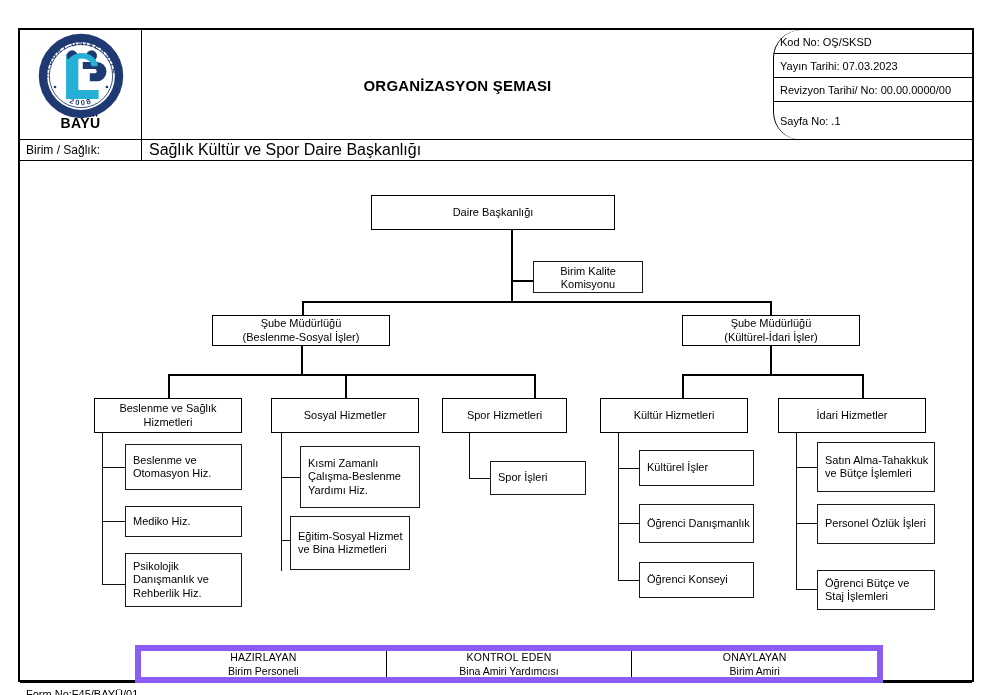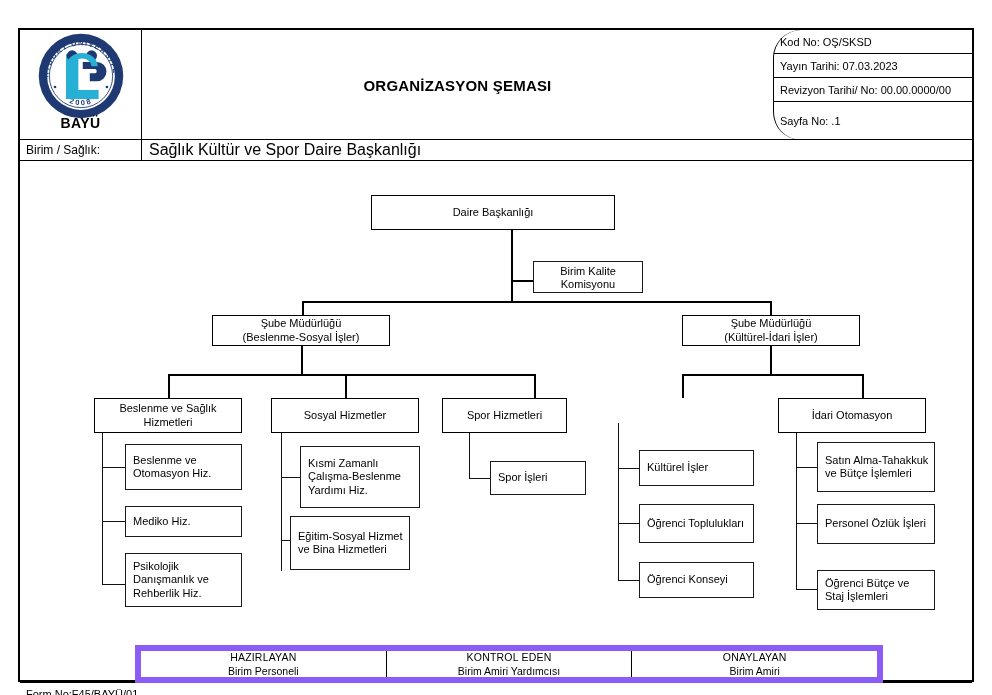--- a/index.html
+++ b/index.html
@@ -292,23 +292,26 @@
       </div>
 
       <div class="box heavy" style="left:239px; top:237px; width:148px; height:35px;">
         <span>Sosyal Hizmetler</span>
       </div>
 
       <div class="box heavy" style="left:410px; top:237px; width:125px; height:35px;">
         <span>Spor Hizmetleri</span>
       </div>
 
+      <div class="box heavy" style="left:568px; top:237px; width:148px; height:35px;">
+        <span>Kültür Hizmetleri</span>
+      </div>
 
       <div class="box heavy" style="left:746px; top:237px; width:148px; height:35px;">
-        <span>İdari Otomasyon</span>
+        <span>İdari Hizmetler</span>
       </div>
 
       <div class="box leftal" style="left:93px; top:283px; width:117px; height:46px;">
         <span>Beslenme ve Otomasyon Hiz.</span>
       </div>
       <div class="box leftal" style="left:93px; top:345px; width:117px; height:31px;">
         <span>Mediko Hiz.</span>
       </div>
       <div class="box leftal" style="left:93px; top:392px; width:117px; height:54px;">
         <span>Psikolojik Danışmanlık ve Rehberlik Hiz.</span>
@@ -322,21 +325,21 @@
       </div>
 
       <div class="box leftal" style="left:458px; top:300px; width:96px; height:34px;">
         <span>Spor İşleri</span>
       </div>
 
       <div class="box leftal" style="left:607px; top:289px; width:115px; height:36px;">
         <span>Kültürel İşler</span>
       </div>
       <div class="box leftal" style="left:607px; top:343px; width:115px; height:39px;">
-        <span>Öğrenci Toplulukları</span>
+        <span>Öğrenci Danışmanlık</span>
       </div>
       <div class="box leftal" style="left:607px; top:401px; width:115px; height:36px;">
         <span>Öğrenci Konseyi</span>
       </div>
 
       <div class="box leftal" style="left:785px; top:281px; width:118px; height:50px;">
         <span>Satın Alma-Tahakkuk ve Bütçe İşlemleri</span>
       </div>
       <div class="box leftal" style="left:785px; top:343px; width:118px; height:40px;">
         <span>Personel Özlük İşleri</span>
@@ -345,21 +348,21 @@
         <span>Öğrenci Bütçe ve Staj İşlemleri</span>
       </div>
 
       <div class="sig">
         <div class="sig-cell">
           <div class="t">HAZIRLAYAN</div>
           <div>Birim Personeli</div>
         </div>
         <div class="sig-cell">
           <div class="t">KONTROL EDEN</div>
-          <div>Birim Amiri Yardımcısı</div>
+          <div>Bina Amiri Yardımcısı</div>
         </div>
         <div class="sig-cell">
           <div class="t">ONAYLAYAN</div>
           <div>Birim Amiri</div>
         </div>
       </div>
 
     </div>
 
     <div class="footer">

